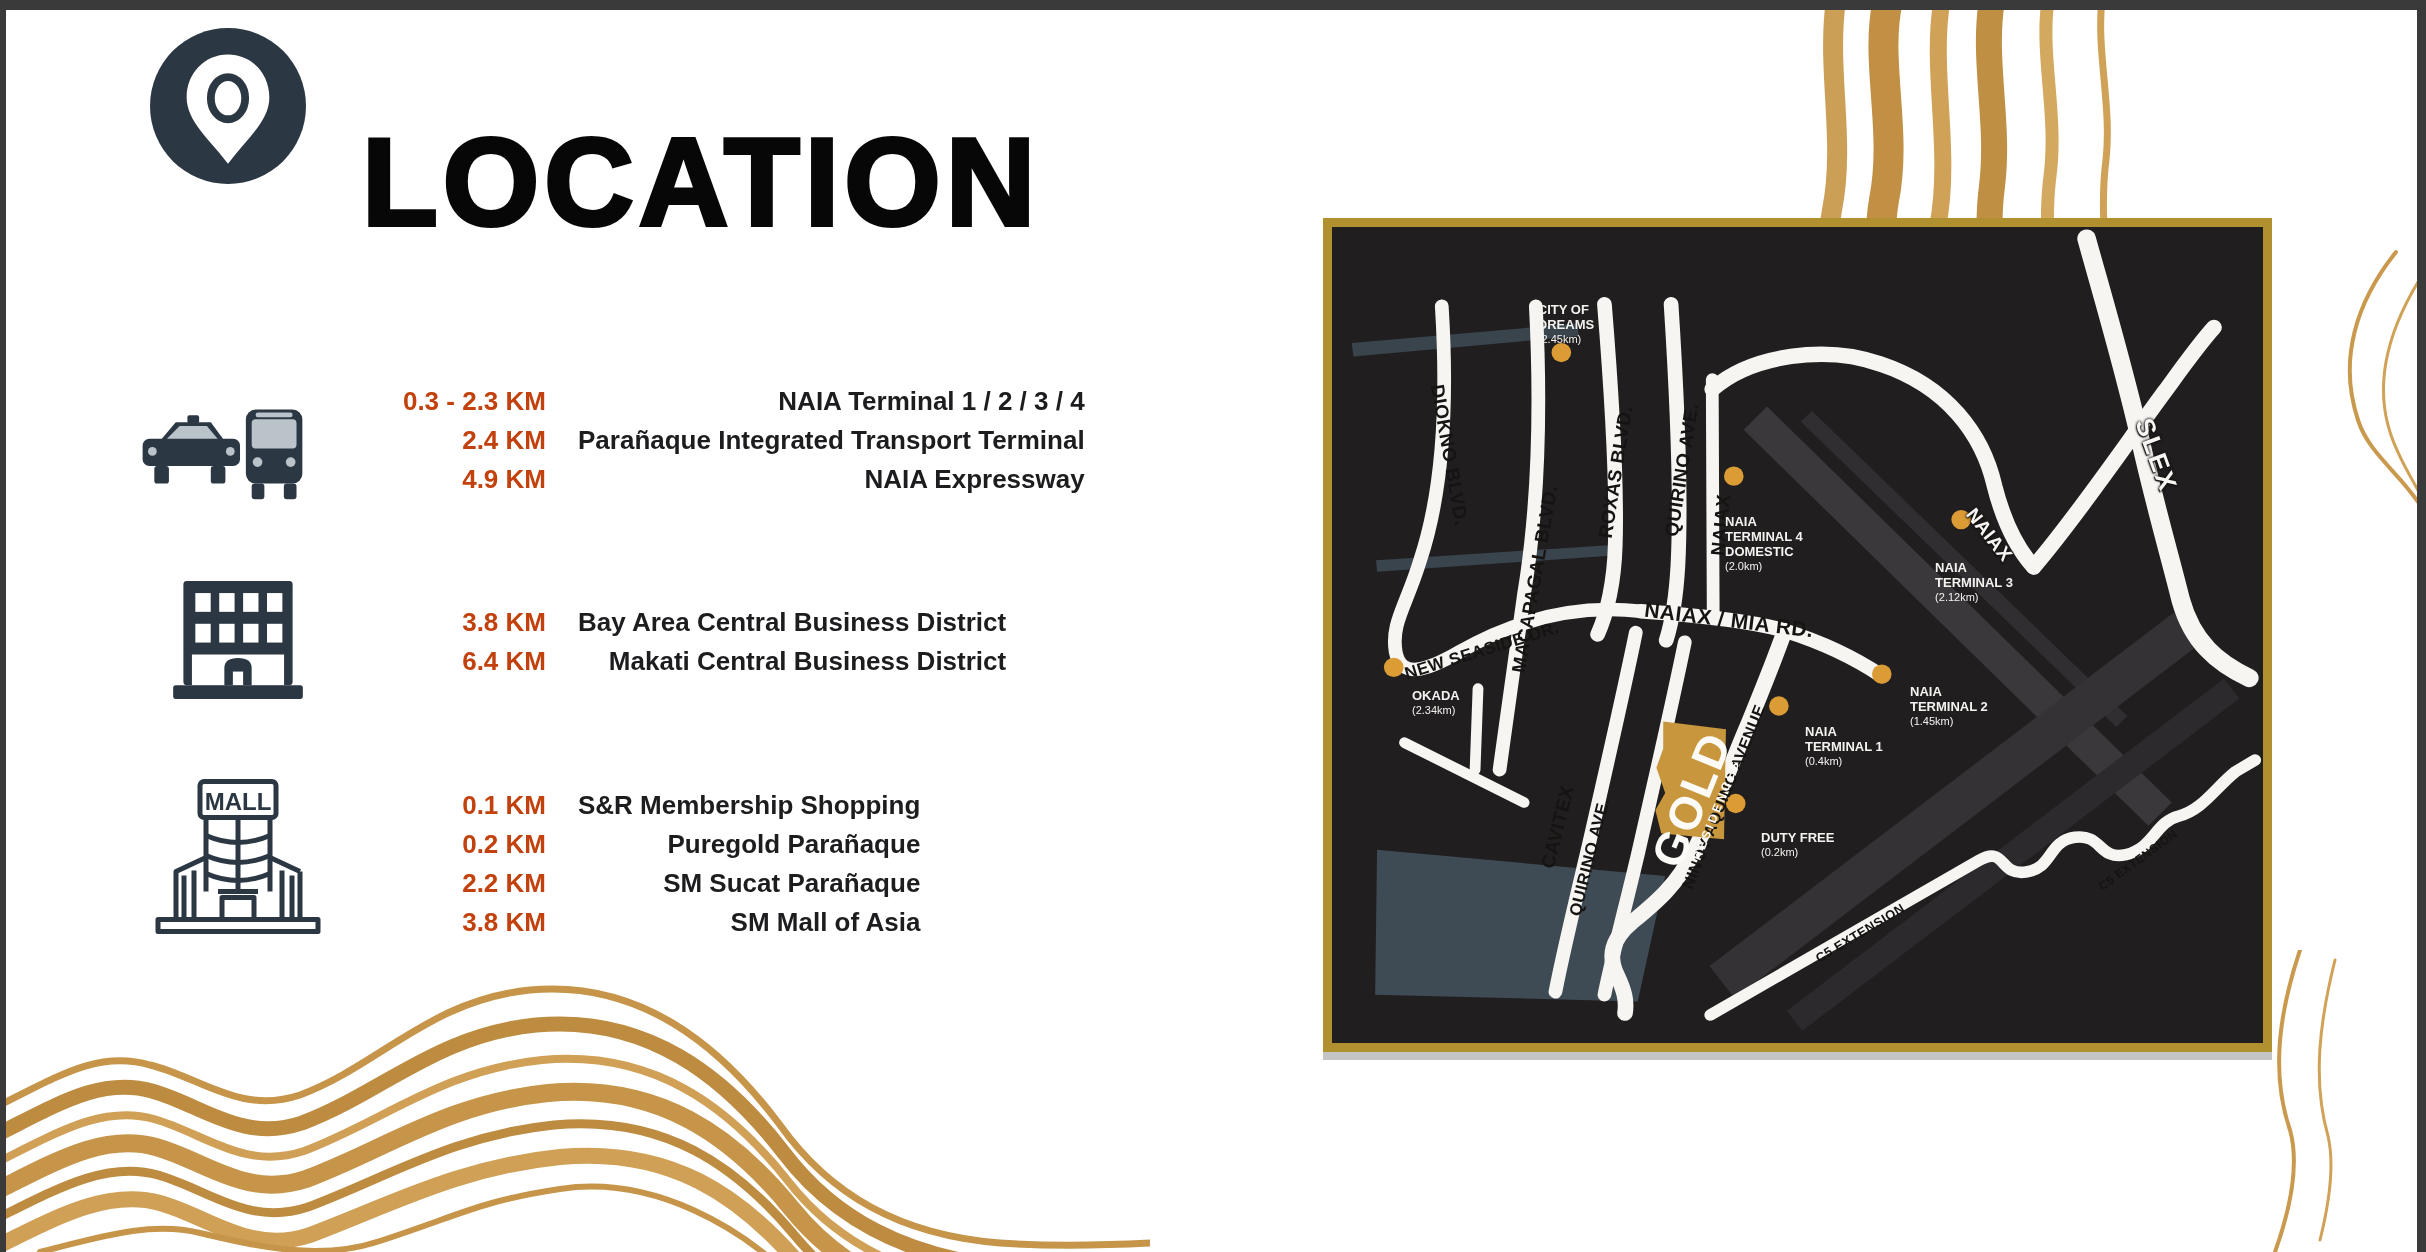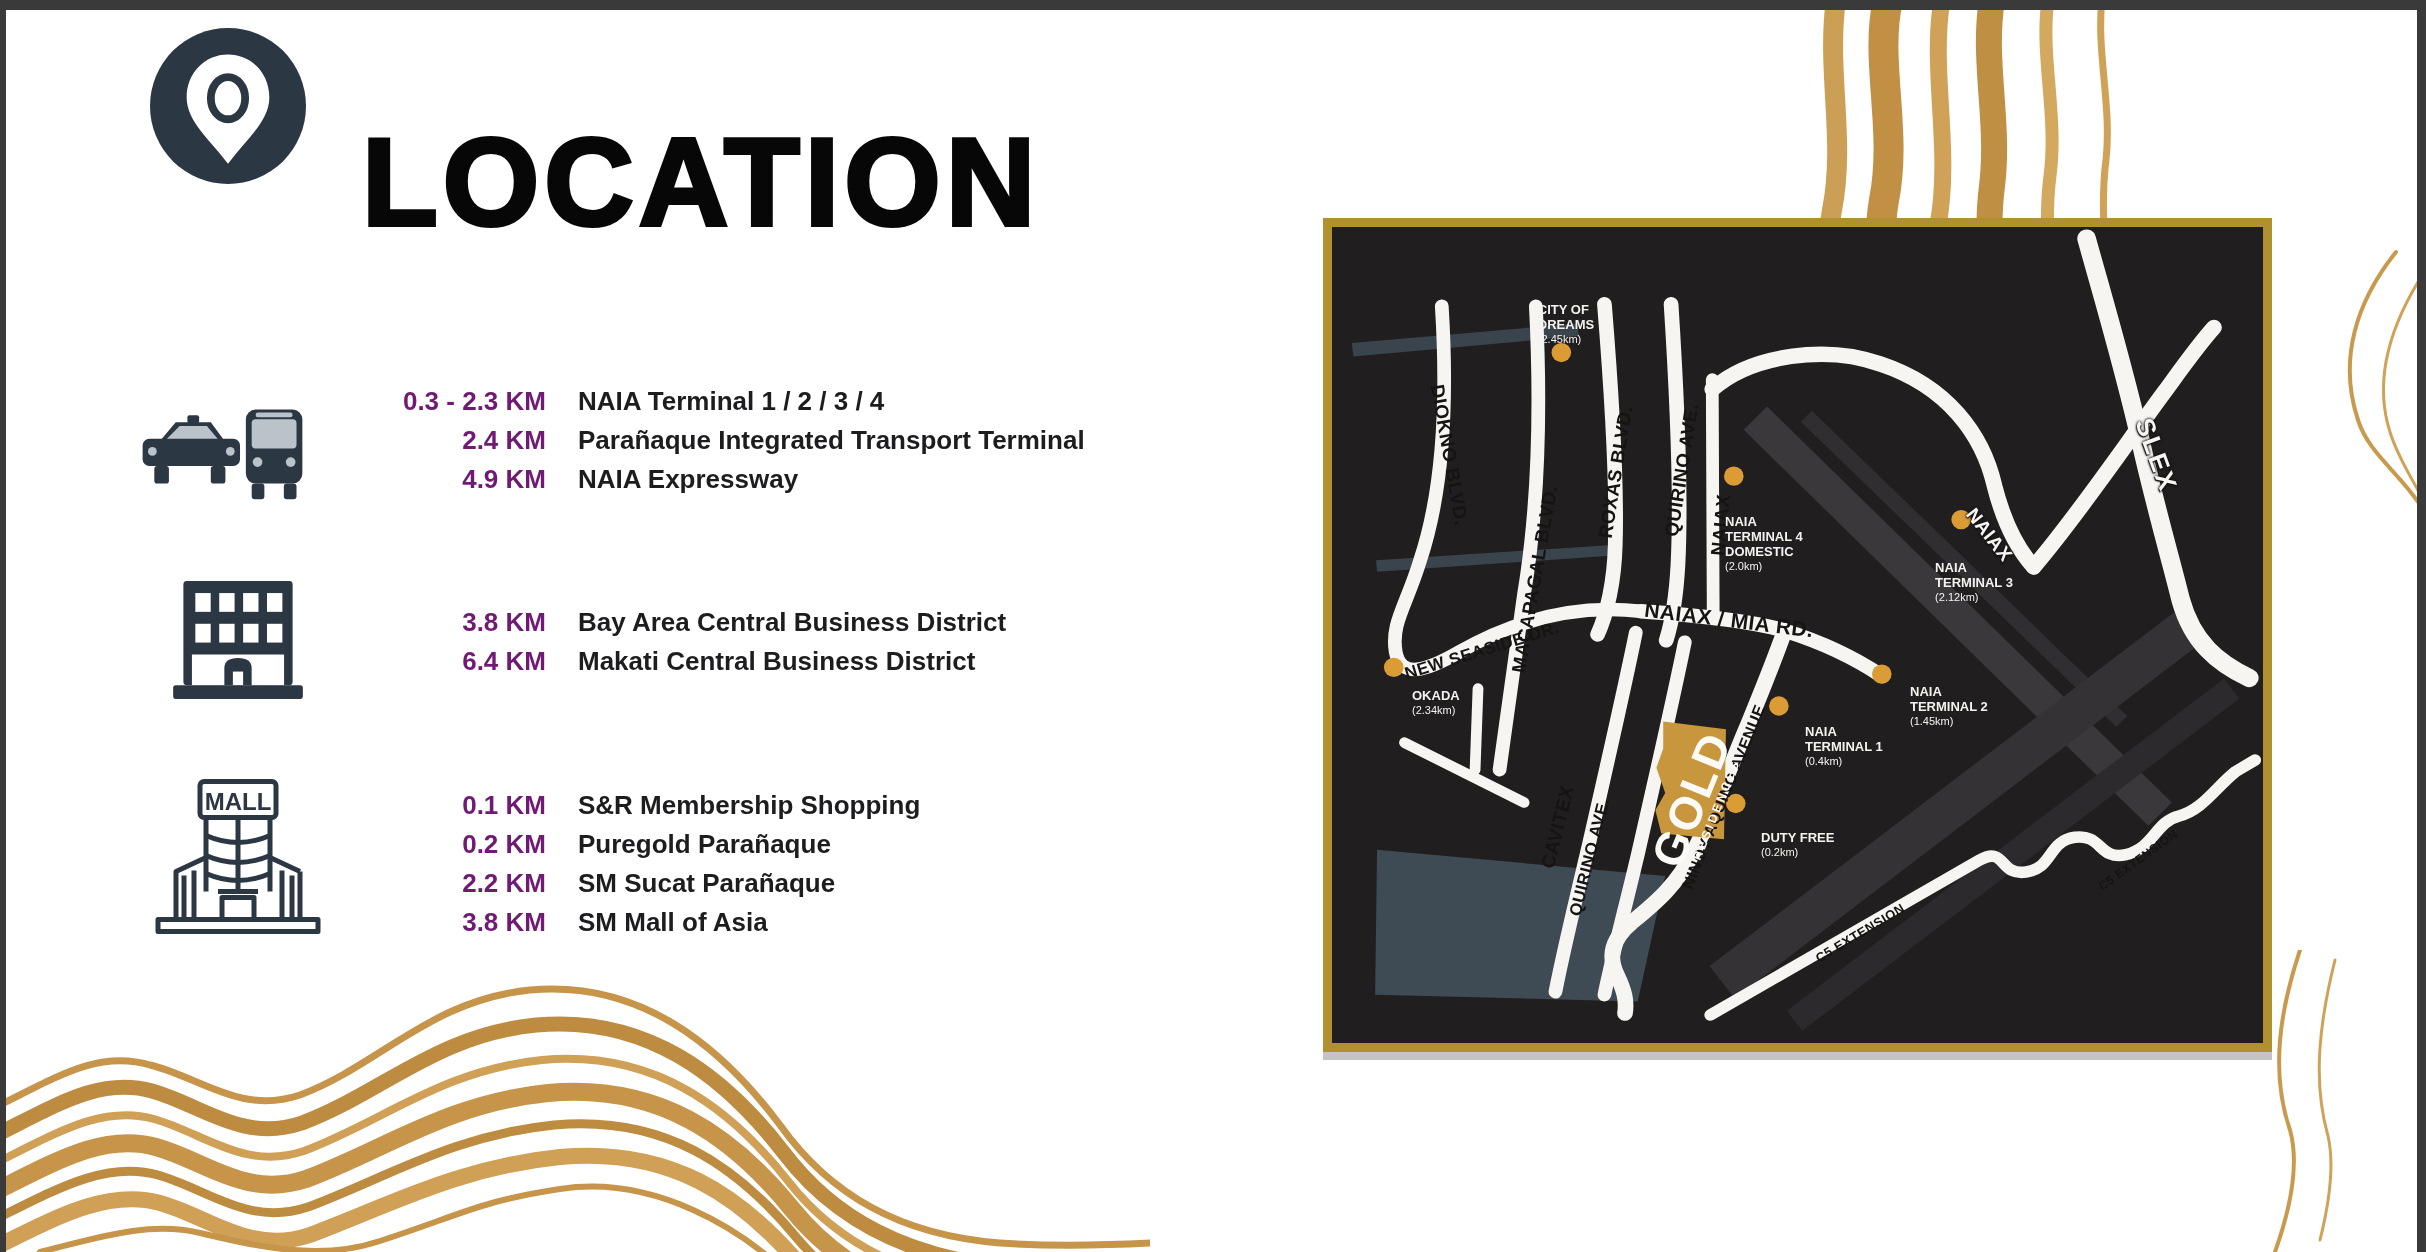--- a/index.html
+++ b/index.html
@@ -12,23 +12,23 @@
   
   .pin-badge{position:absolute;left:150px;top:28px;width:156px;height:156px;z-index:5;}
   .page-title{position:absolute;left:362px;top:34px;font-size:124px;line-height:1.05;
       font-weight:700;letter-spacing:5px;color:#070707;-webkit-text-stroke:4px #070707;z-index:5;}
 
   
   .legend-group{position:absolute;z-index:5;}
   .legend-icon{position:absolute;}
   .legend-rows{position:absolute;display:grid;grid-template-columns:220px 32px auto;}
   .legend-row{display:contents;}
-  .lg-km{font-size:26px;font-weight:700;color:#701a75;text-align:right;line-height:39px;white-space:nowrap;}
+  .lg-km{font-size:26px;font-weight:700;color:#c2410c;text-align:right;line-height:39px;white-space:nowrap;}
   .lg-gap{}
-  .lg-name{font-size:26px;font-weight:700;color:#1d1d20;text-align:left;line-height:39px;white-space:nowrap;}
+  .lg-name{font-size:26px;font-weight:700;color:#1d1d20;text-align:right;line-height:39px;white-space:nowrap;}
 
   
   .map{position:absolute;left:1323px;top:218px;width:931px;height:816px;background:#211e1f;
        border:9px solid #b1902f;z-index:10;box-shadow:0 8px 0 rgba(120,125,128,.45);}
   .map svg.geo{position:absolute;left:0;top:0;width:100%;height:100%;}
   .mlabel{position:absolute;transform:translate(-50%,-50%);white-space:nowrap;
       font-weight:700;color:#161413;pointer-events:none;}
   .road{font-size:19px;letter-spacing:.5px;}
   .road-light{color:#f7f5f2;text-shadow:0 0 3px #141213,0 0 3px #141213,1px 1px 1px #141213;}
   .place{position:absolute;color:#f4f2ef;font-weight:700;font-size:13px;line-height:15px;

